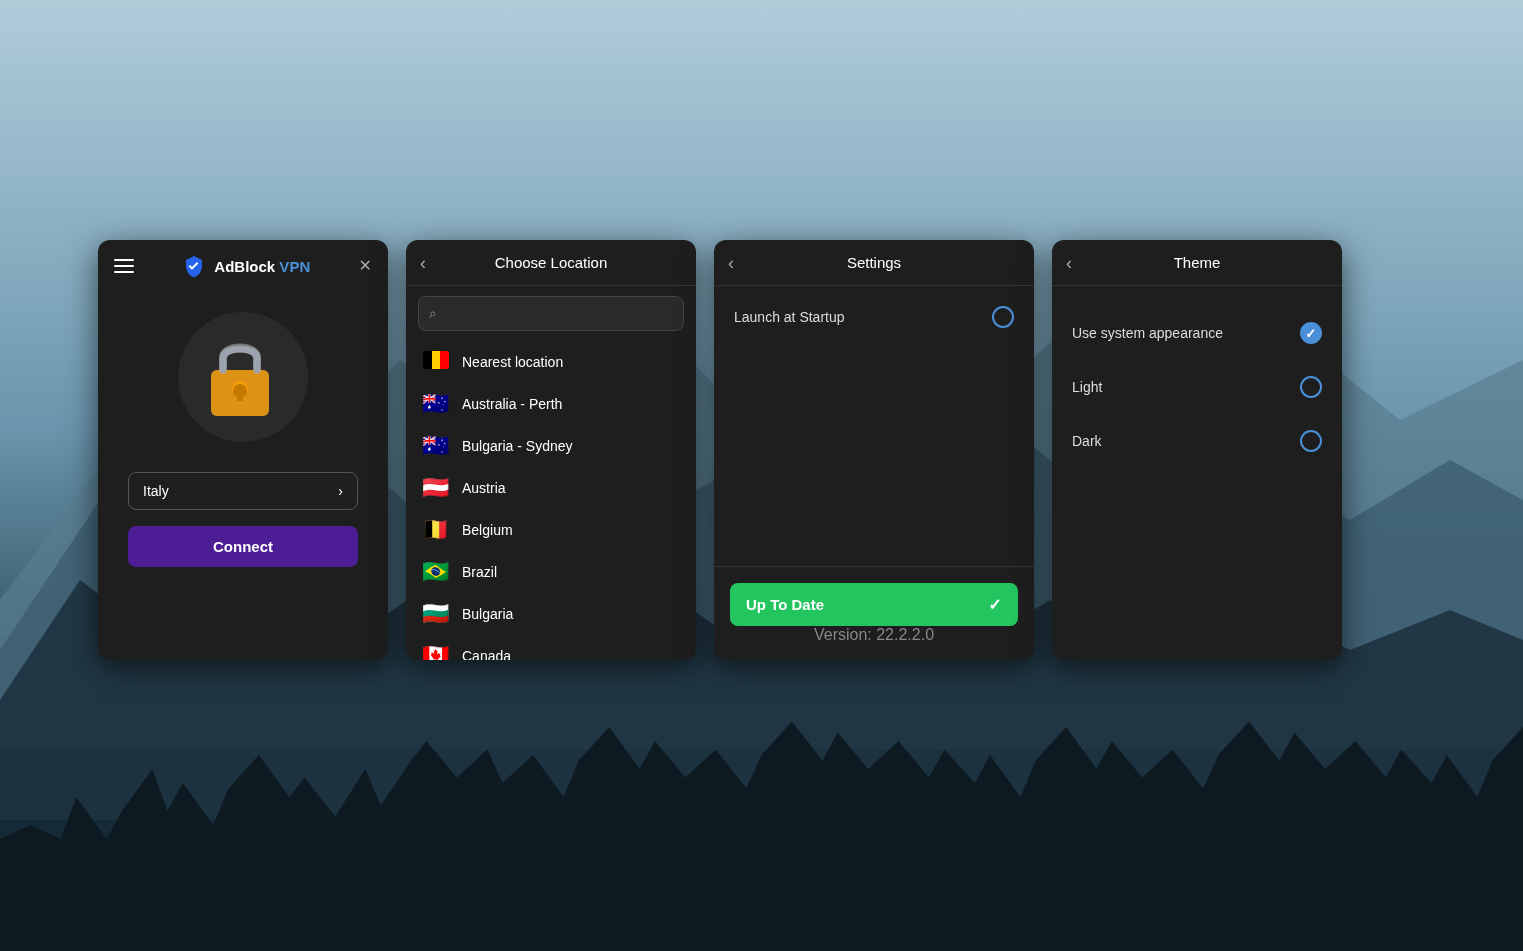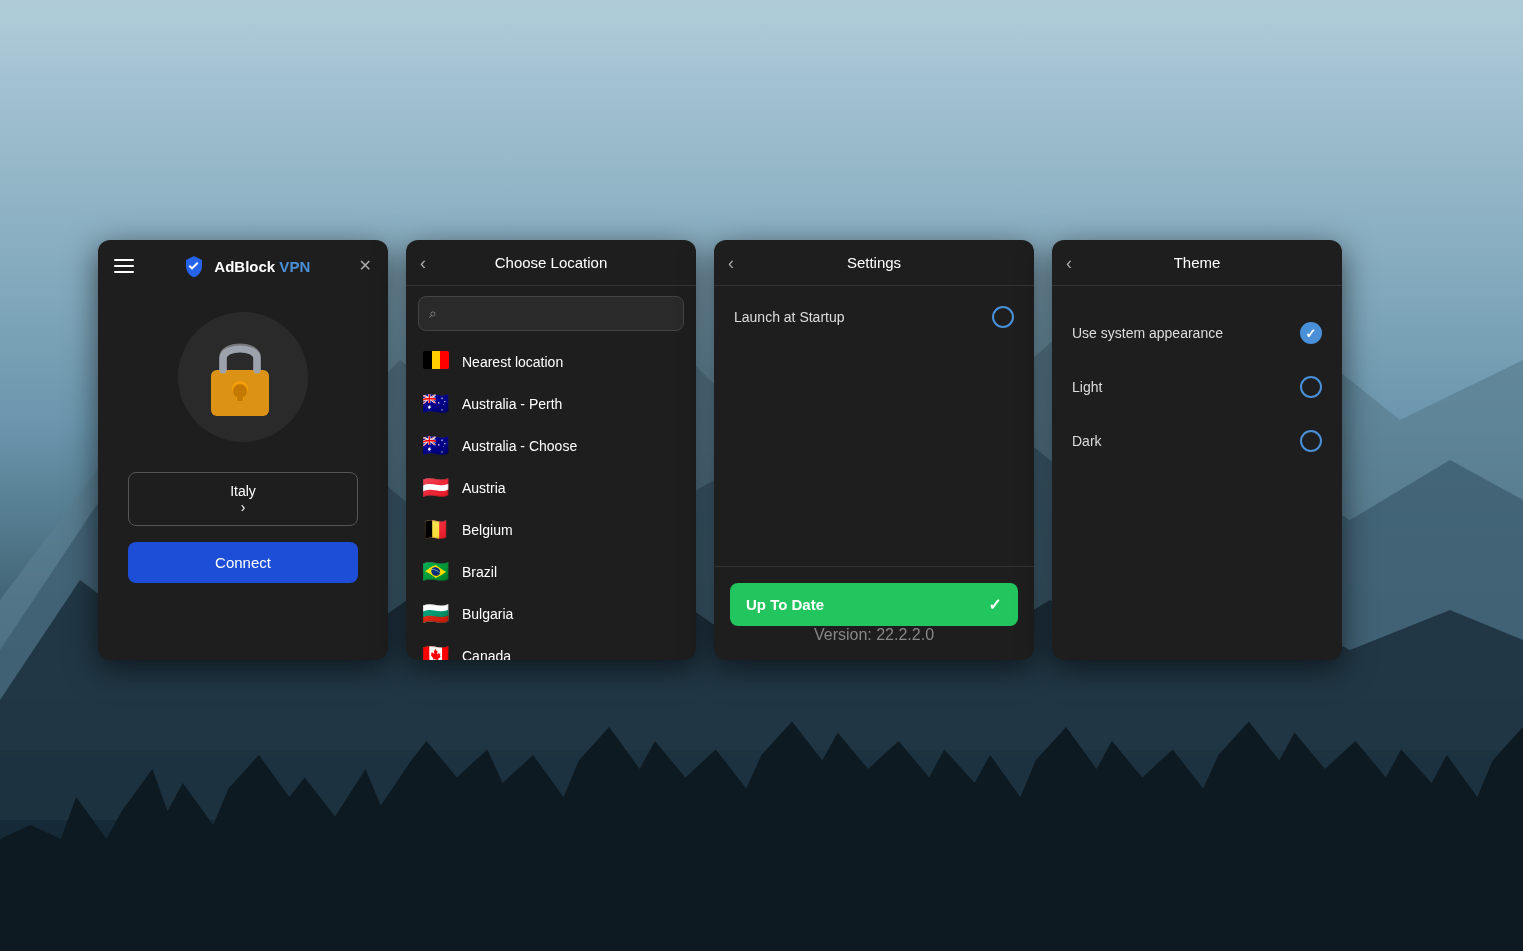--- a/index.html
+++ b/index.html
@@ -153,32 +153,31 @@
       background: transparent;
       border: 1px solid #555;
       border-radius: 8px;
       color: #fff;
       font-size: 14px;
       display: flex;
       align-items: center;
       justify-content: space-between;
       cursor: pointer;
       margin-bottom: 16px;
-      flex-direction: column;
     }
 
     .connect-btn {
       width: 230px;
       padding: 12px;
-      background: #1d4ed8;
+      background: #4c1d95;
       border: none;
       border-radius: 8px;
       color: #fff;
       font-size: 15px;
-      font-weight: 400;
+      font-weight: 700;
       cursor: pointer;
       text-align: center;
     }
 
     
     .panel-location {
       width: 290px;
       height: 420px;
       display: flex;
       flex-direction: column;
@@ -491,21 +490,21 @@
           <span style="display:inline-block;width:26px;height:18px;background:linear-gradient(to right,#000 33%,#FFCD00 33%,#FFCD00 66%,#FF0000 66%);border-radius:2px;"></span>
         </span>
         <span>Nearest location</span>
       </div>
       <div class="location-item">
         <span class="flag-emoji">🇦🇺</span>
         <span>Australia - Perth</span>
       </div>
       <div class="location-item">
         <span class="flag-emoji">🇦🇺</span>
-        <span>Australia - Choose</span>
+        <span>Bulgaria - Sydney</span>
       </div>
       <div class="location-item">
         <span class="flag-emoji">🇦🇹</span>
         <span>Austria</span>
       </div>
       <div class="location-item">
         <span class="flag-emoji">🇧🇪</span>
         <span>Belgium</span>
       </div>
       <div class="location-item">

